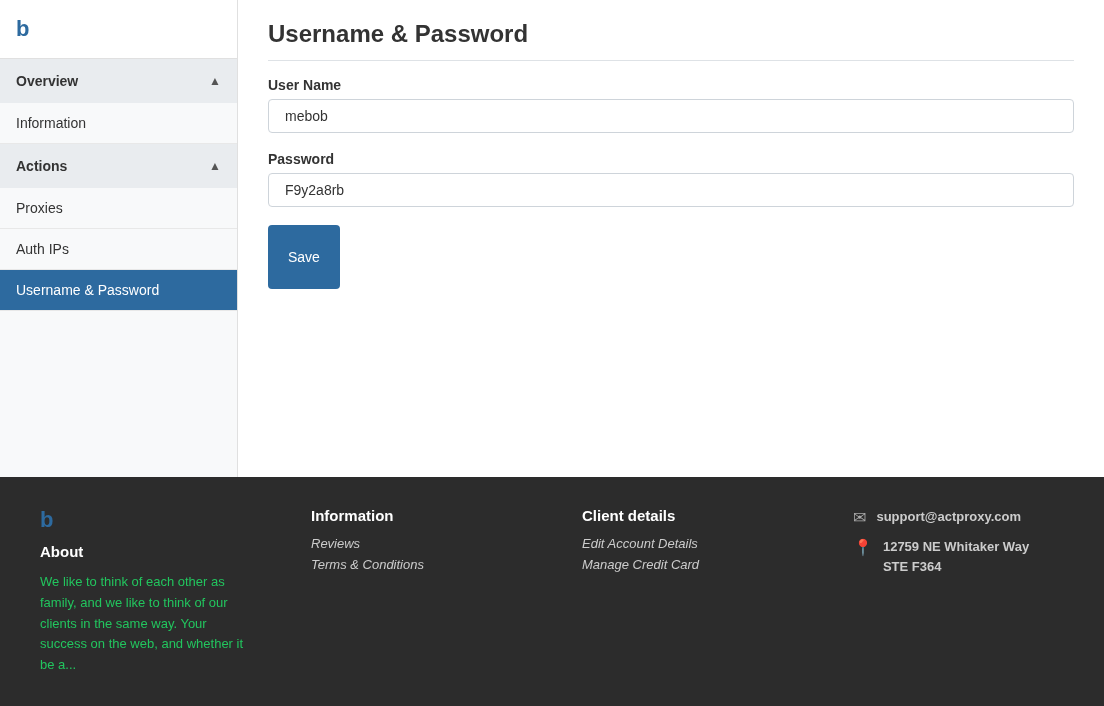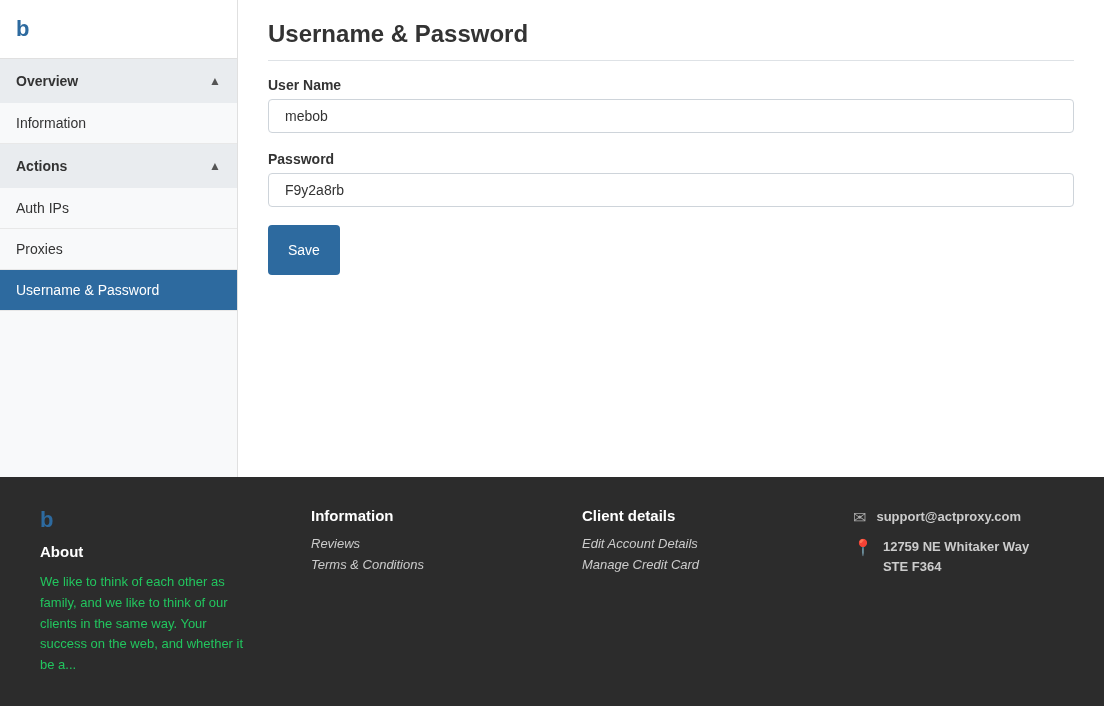--- a/index.html
+++ b/index.html
@@ -97,21 +97,21 @@
       border-radius: 4px;
       font-size: 14px;
       color: #333;
       background: #fff;
     }
 
     .btn-save {
       background: #2d6a9f;
       color: #fff;
       border: none;
-      padding: 17px 20px;
+      padding: 24px 20px;
       border-radius: 4px;
       font-size: 14px;
       cursor: pointer;
     }
 
     
     .footer {
       background: #2c2c2c;
       color: #ccc;
       padding: 30px 40px;
@@ -180,24 +180,24 @@
       <div class="sidebar-info-item">
         <span>Information</span>
       </div>
 
       <div class="sidebar-section-header">
         <span>Actions</span>
         <span class="chevron">▲</span>
       </div>
 
       <div class="sidebar-item">
+        <span>Proxies</span>
+      </div>
+      <div class="sidebar-item">
         <span>Auth IPs</span>
-      </div>
-      <div class="sidebar-item">
-        <span>Proxies</span>
       </div>
       <div class="sidebar-item active">
         <span>Username &amp; Password</span>
       </div>
     </nav>
 
     <div class="content-area">
 
 
       <h1 class="page-title">Username &amp; Password</h1>

